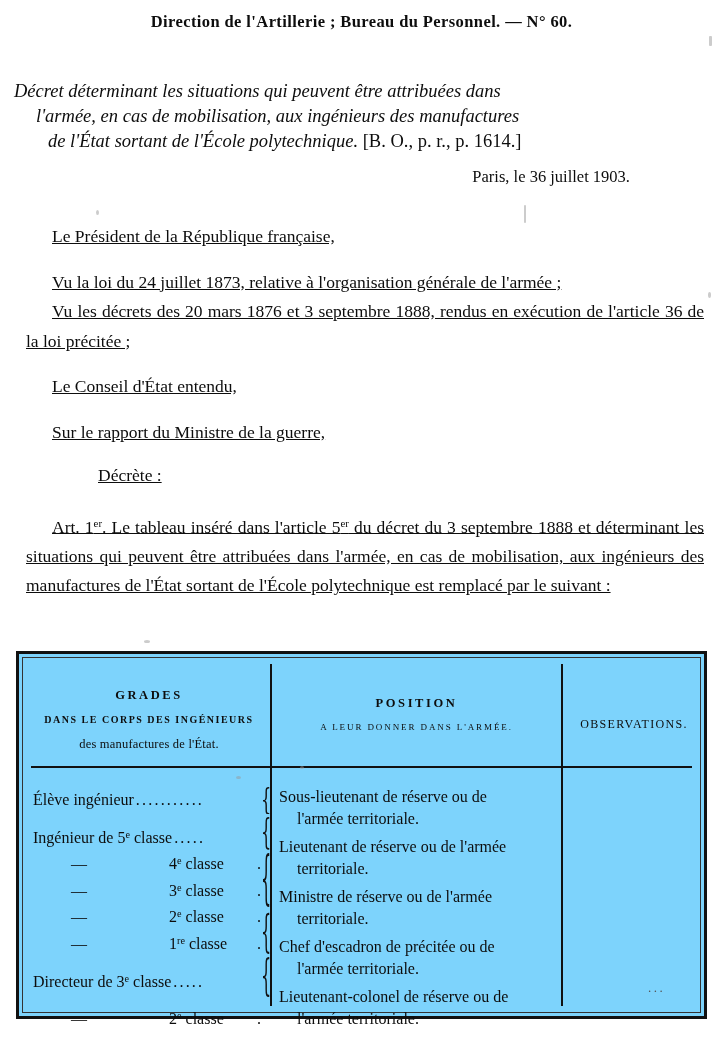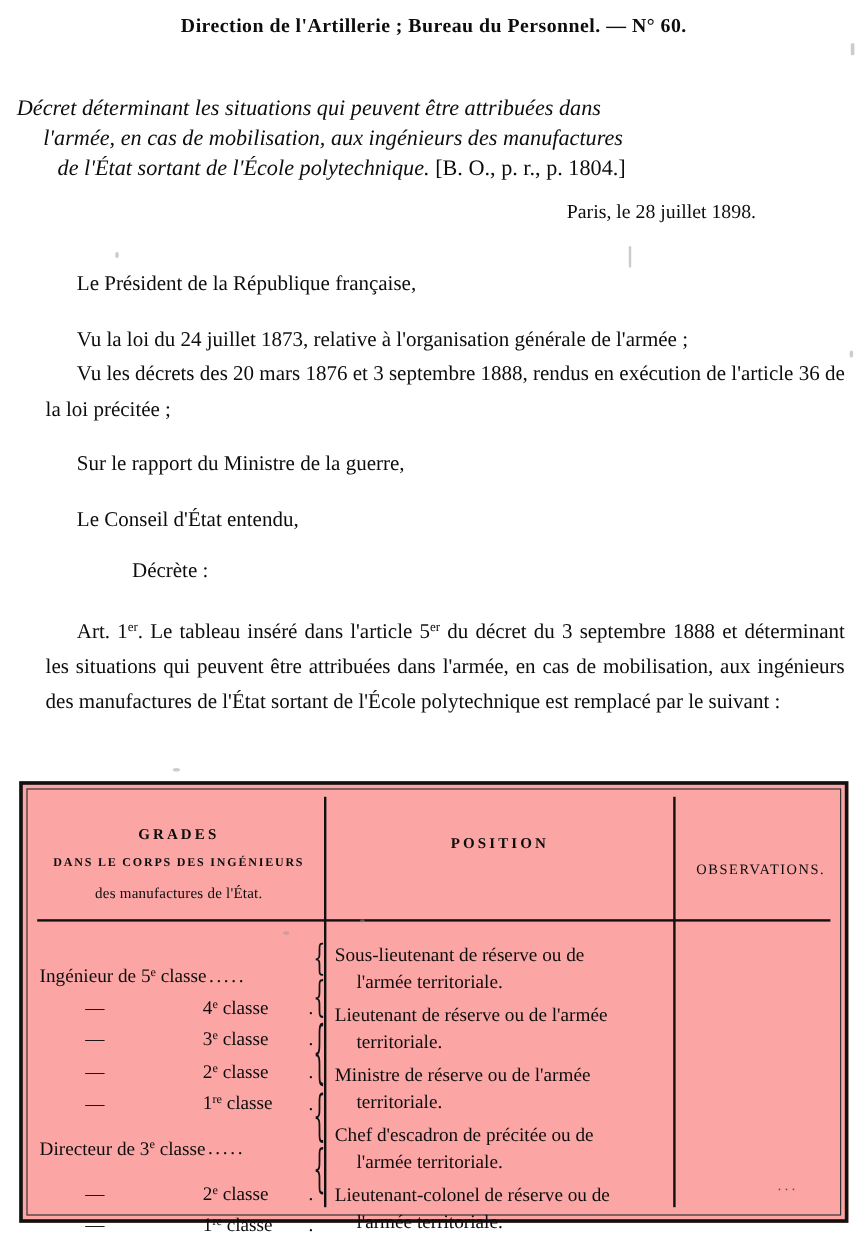--- a/index.html
+++ b/index.html
@@ -60,40 +60,41 @@
   
   .body-text {
     position: absolute;
     left: 22px;
     top: 222px;
     width: 682px;
     font-size: 17.5px;
     line-height: 29.5px;
   }
   .body-text p {
-    margin: 0 0 0 16px;
+    margin: 0 0 0 4px;
     text-align: justify;
     text-indent: 26px;
+    text-decoration: underline;
   }
   .body-text p.nojust { text-align: left; }
   .body-text p.sp-before { margin-top: 16px; }
   .body-text p.decrete { text-indent: 72px; margin-top: 14px; }
   .body-text p.art { margin-top: 18px; }
   sup.ord { font-size: 0.62em; vertical-align: 0.55em; letter-spacing: 0; }
 
   
   .grade-table {
     position: absolute;
     left: 16px;
     top: 651px;
     width: 691px;
     height: 368px;
     border: 3px solid #111;
     box-sizing: border-box;
-    background: #fca5a5;
+    background: #7dd3fc;
   }
   .grade-table-inner {
     position: absolute;
     inset: 3px;
     border: 1px solid #333;
     box-sizing: border-box;
   }
   .tcol-div {
     position: absolute;
     top: 6px;
@@ -236,55 +237,60 @@
 </head>
 <body>
 
 <div class="page">
 
   <div class="dept-line">Direction de l'Artillerie ;  Bureau du Personnel. — N° 60.</div>
 
   <div class="decree-title">
     <span class="l1">Décret déterminant les situations qui peuvent être attribuées dans</span>
     <span class="l2">l'armée, en cas de mobilisation, aux ingénieurs des manufactures</span>
-    <span class="l3"><span>de l'État sortant de l'École polytechnique.</span> <span class="ref">[B. O., p. r., p. 1804.]</span></span>
+    <span class="l3"><span>de l'État sortant de l'École polytechnique.</span> <span class="ref">[B. O., p. r., p. 1614.]</span></span>
   </div>
 
-  <div class="place-date">Paris, le 28 juillet 1898.</div>
+  <div class="place-date">Paris, le 36 juillet 1903.</div>
 
   <div class="body-text">
     <p class="nojust">Le Président de la République française,</p>
     <p class="sp-before">Vu la loi du 24 juillet 1873, relative à l'organisation générale de l'armée ;</p>
     <p>Vu les décrets des 20 mars 1876 et 3 septembre 1888, rendus en exécution de l'article 36 de la loi précitée ;</p>
+    <p class="nojust sp-before">Le Conseil d'État entendu,</p>
     <p class="nojust sp-before">Sur le rapport du Ministre de la guerre,</p>
-    <p class="nojust sp-before">Le Conseil d'État entendu,</p>
     <p class="nojust decrete">Décrète :</p>
     <p class="art"><span>Art. 1</span><sup class="ord">er</sup><span>. Le tableau inséré dans l'article 5</span><sup class="ord">er</sup><span> du décret du 3 septembre 1888 et déterminant les situations qui peuvent être attribuées dans l'armée, en cas de mobilisation, aux ingénieurs des manufactures de l'État sortant de l'École polytechnique est remplacé par le suivant :</span></p>
   </div>
 
   <div class="grade-table">
     <div class="grade-table-inner">
 
       <div class="tcol-div c1"></div>
       <div class="tcol-div c2"></div>
       <div class="thead-rule"></div>
 
       <div class="th grades">
         <span class="t-main">GRADES</span>
         <span class="t-sub1">DANS LE CORPS DES INGÉNIEURS</span>
         <span class="t-sub2">des manufactures de l'État.</span>
       </div>
 
       <div class="th position">
         <span class="t-main">POSITION</span>
+        <span class="t-sub-sm">A LEUR DONNER DANS L'ARMÉE.</span>
       </div>
 
       <div class="th observations">OBSERVATIONS.</div>
 
       <div class="grades-body">
+        <div class="grade-row">
+          <span class="g-name">Élève ingénieur</span>
+          <span class="g-dots">...........</span>
+        </div>
         <div class="grade-row gap">
           <span class="g-name"><span>Ingénieur de 5</span><sup class="cls">e</sup><span> classe</span></span>
           <span class="g-dots">.....</span>
         </div>
         <div class="grade-row">
           <span class="g-lead-dash">—</span>
           <span class="g-cls"><span>4</span><sup class="cls">e</sup> <span>classe</span></span>
           <span class="g-dots">.....</span>
         </div>
         <div class="grade-row">

